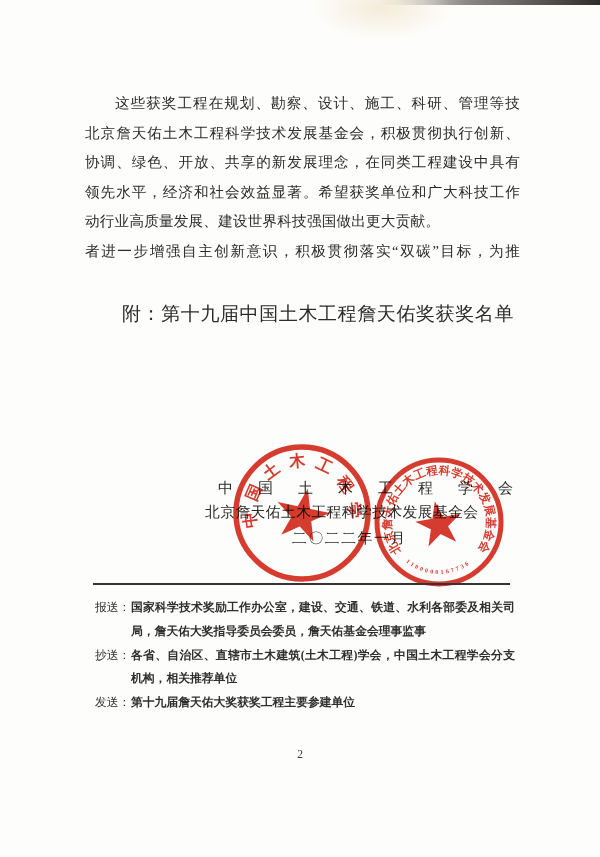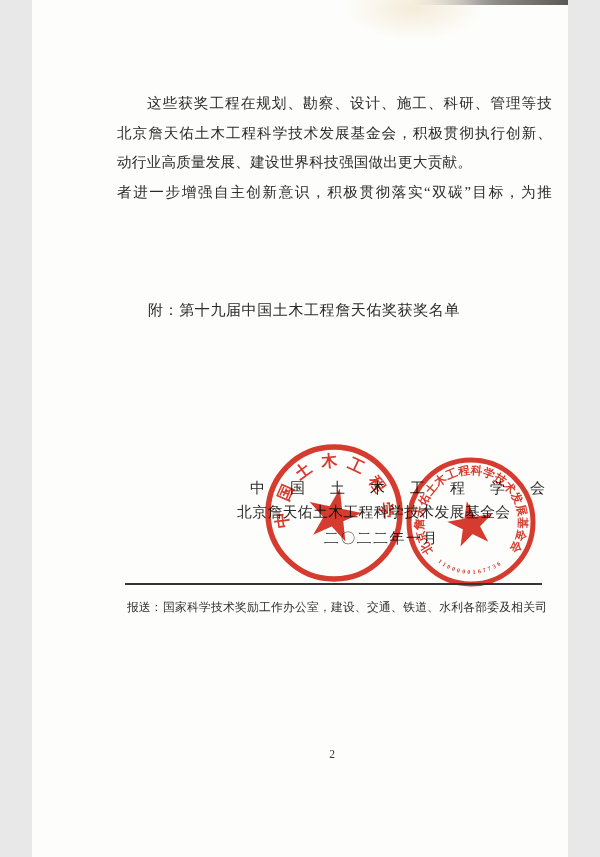--- a/index.html
+++ b/index.html
@@ -1,18 +1,18 @@
 <!DOCTYPE html>
 <html><head>
 <meta charset="utf-8">
 <style>
   html, body { margin: 0; padding: 0; background: #e8e8e8; }
   .page {
     position: relative;
-    width: 536px;
+    width: 600px;
     height: 857px;
     margin: 0 auto;
     background: #fdfdfb;
     overflow: hidden;
     font-family: "Liberation Serif", "DejaVu Serif", serif;
     color: #2b2b2b;
   }
   
   .artifact-top {
     position: absolute; top: 0; left: 378; left: 378px; width: 222px; height: 5px;
@@ -24,22 +24,22 @@
   }
   
   .body-text {
     position: absolute; left: 85px; top: 89px; width: 435px;
     font-size: 14.6px; line-height: 29.6px; letter-spacing: 0.2px;
   }
   .line { height: 29.6px; overflow: hidden; }
   .just { text-align: justify; text-align-last: justify; }
   .indent { padding-left: 30px; }
   .attachment {
-    position: absolute; left: 116px; top: 301px;
-    font-size: 15px; letter-spacing: 0.6px; white-space: nowrap;
+    position: absolute; left: 122px; top: 301px;
+    font-size: 19px; letter-spacing: 0.6px; white-space: nowrap;
   }
   
   .sig-org1 {
     position: absolute; left: 218px; top: 479px;
     font-size: 15px; letter-spacing: 25px; white-space: nowrap;
   }
   .sig-org2 {
     position: absolute; left: 205px; top: 503px;
     font-size: 14.8px; letter-spacing: 0.4px; white-space: nowrap;
   }
@@ -57,37 +57,39 @@
     position: absolute; left: 93px; top: 583px; width: 417px; height: 2px;
     background: #343434;
   }
   .footer {
     position: absolute; left: 95px; top: 596px; width: 420px;
     font-size: 11.8px; line-height: 23.8px; color: #2e2e2e;
   }
   .f-row { display: flex; align-items: flex-start; justify-content: flex-end; }
   .f-label { flex: 0 0 36px; white-space: nowrap; }
   .f-content { flex: 1 1 auto; min-width: 0; }
-  .f-line { height: 23.8px; overflow: hidden; }
+  .f-line { height: 23.8px; overflow: hidden; font-weight: bold; }
   .page-number {
     position: absolute; left: 0; top: 748px; width: 600px;
     text-align: center; font-size: 11.5px; color: #3a3a3a;
   }
 </style>
 </head>
 <body>
 
 <div class="page">
 
   <div class="artifact-top"></div>
   <div class="artifact-smudge"></div>
 
   <div class="body-text">
     <div class="line just indent">这些获奖工程在规划、勘察、设计、施工、科研、管理等技</div>
     <div class="line just">北京詹天佑土木工程科学技术发展基金会，积极贯彻执行创新、</div>
+    <div class="line just">协调、绿色、开放、共享的新发展理念，在同类工程建设中具有</div>
+    <div class="line just">领先水平，经济和社会效益显著。希望获奖单位和广大科技工作</div>
     <div class="line">动行业高质量发展、建设世界科技强国做出更大贡献。</div>
     <div class="line just">者进一步增强自主创新意识，积极贯彻落实“双碳”目标，为推</div>
   </div>
 
   <div class="attachment">附：第十九届中国土木工程詹天佑奖获奖名单</div>
 
   <div class="sig-org1">中国土木工程学会</div>
   <div class="sig-org2">北京詹天佑土木工程科学技术发展基金会</div>
   <div class="sig-date">二〇二二年一月</div>
 
@@ -113,19 +115,33 @@
     </text>
   </svg>
 
   <div class="rule"></div>
 
   <div class="footer">
     <div class="f-row">
       <span class="f-label">报送：</span>
       <div class="f-content">
         <div class="f-line just">国家科学技术奖励工作办公室，建设、交通、铁道、水利各部委及相关司</div>
+        <div class="f-line">局，詹天佑大奖指导委员会委员，詹天佑基金会理事监事</div>
+      </div>
+    </div>
+    <div class="f-row">
+      <span class="f-label">抄送：</span>
+      <div class="f-content">
+        <div class="f-line just">各省、自治区、直辖市土木建筑(土木工程)学会，中国土木工程学会分支</div>
+        <div class="f-line">机构，相关推荐单位</div>
+      </div>
+    </div>
+    <div class="f-row">
+      <span class="f-label">发送：</span>
+      <div class="f-content">
+        <div class="f-line">第十九届詹天佑大奖获奖工程主要参建单位</div>
       </div>
     </div>
   </div>
 
   <div class="page-number">2</div>
 
 </div>
 
 </body></html>

